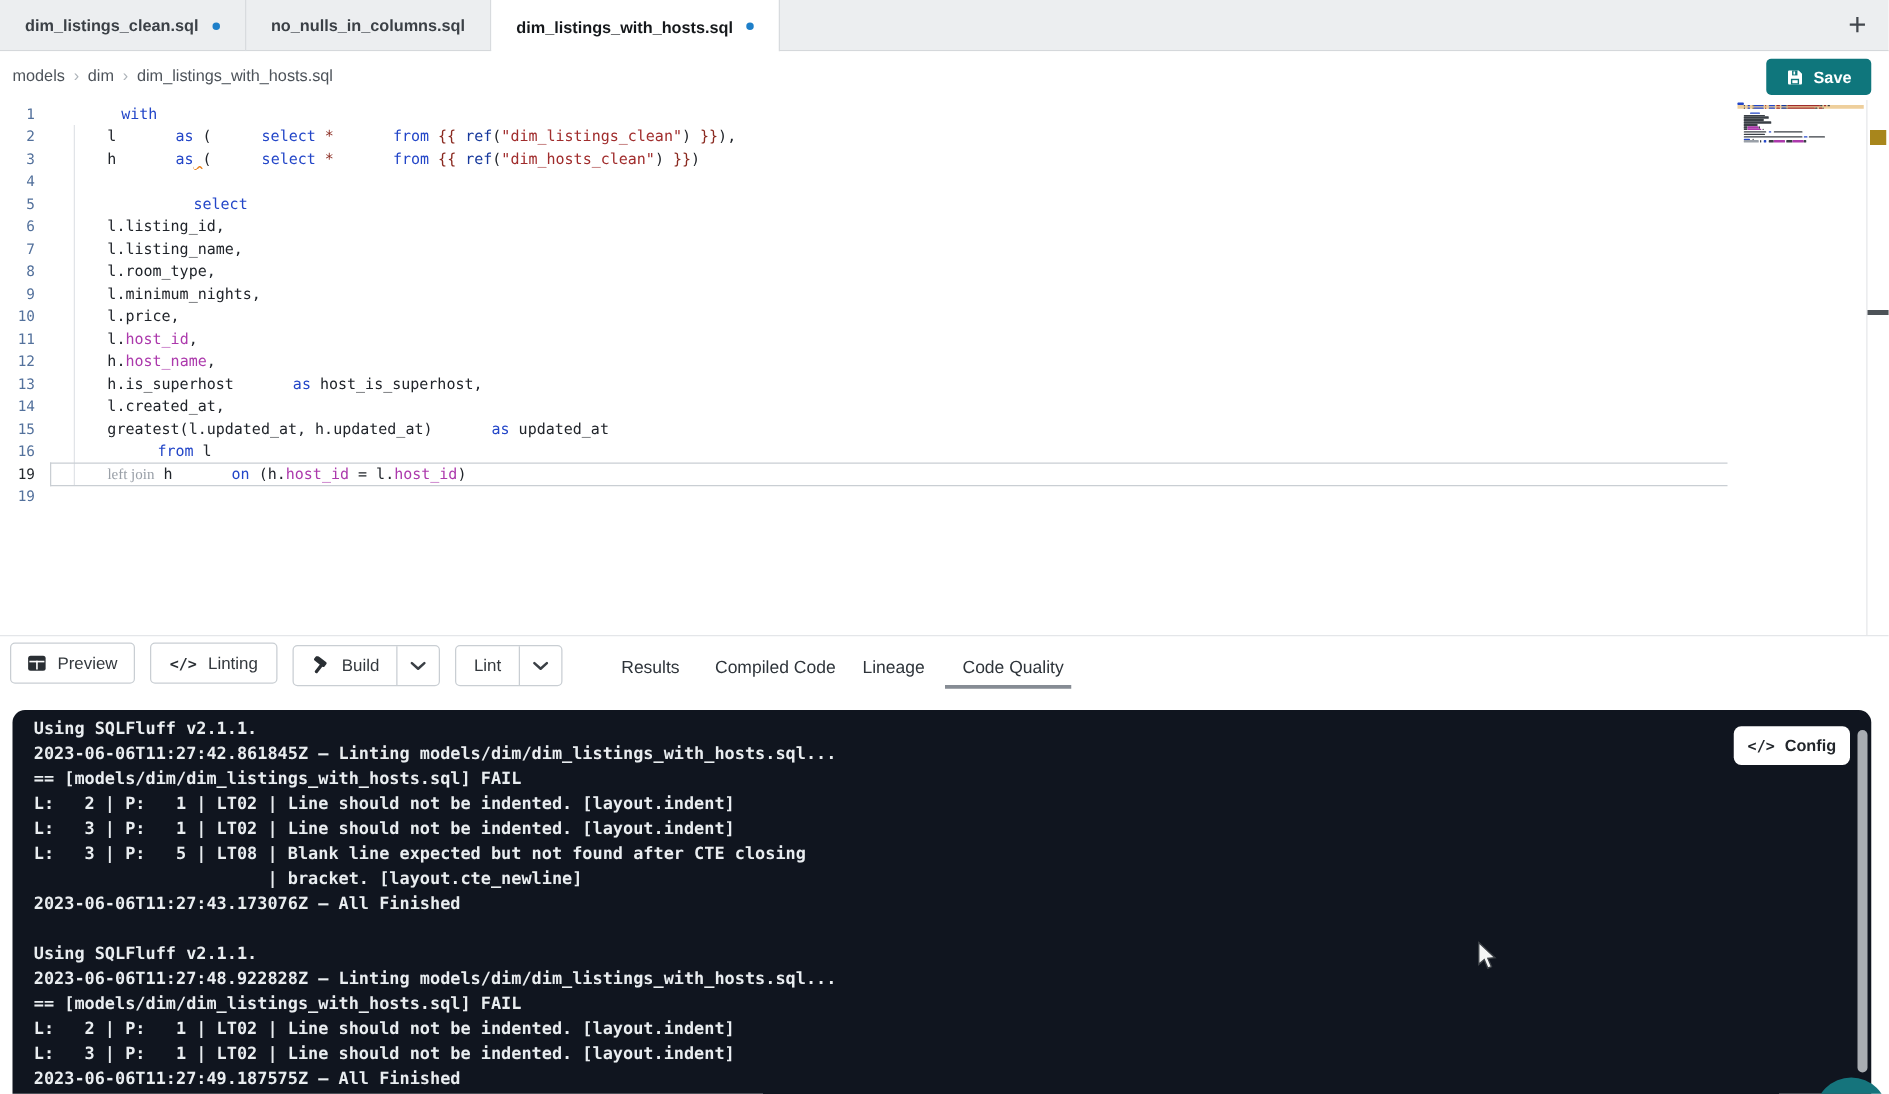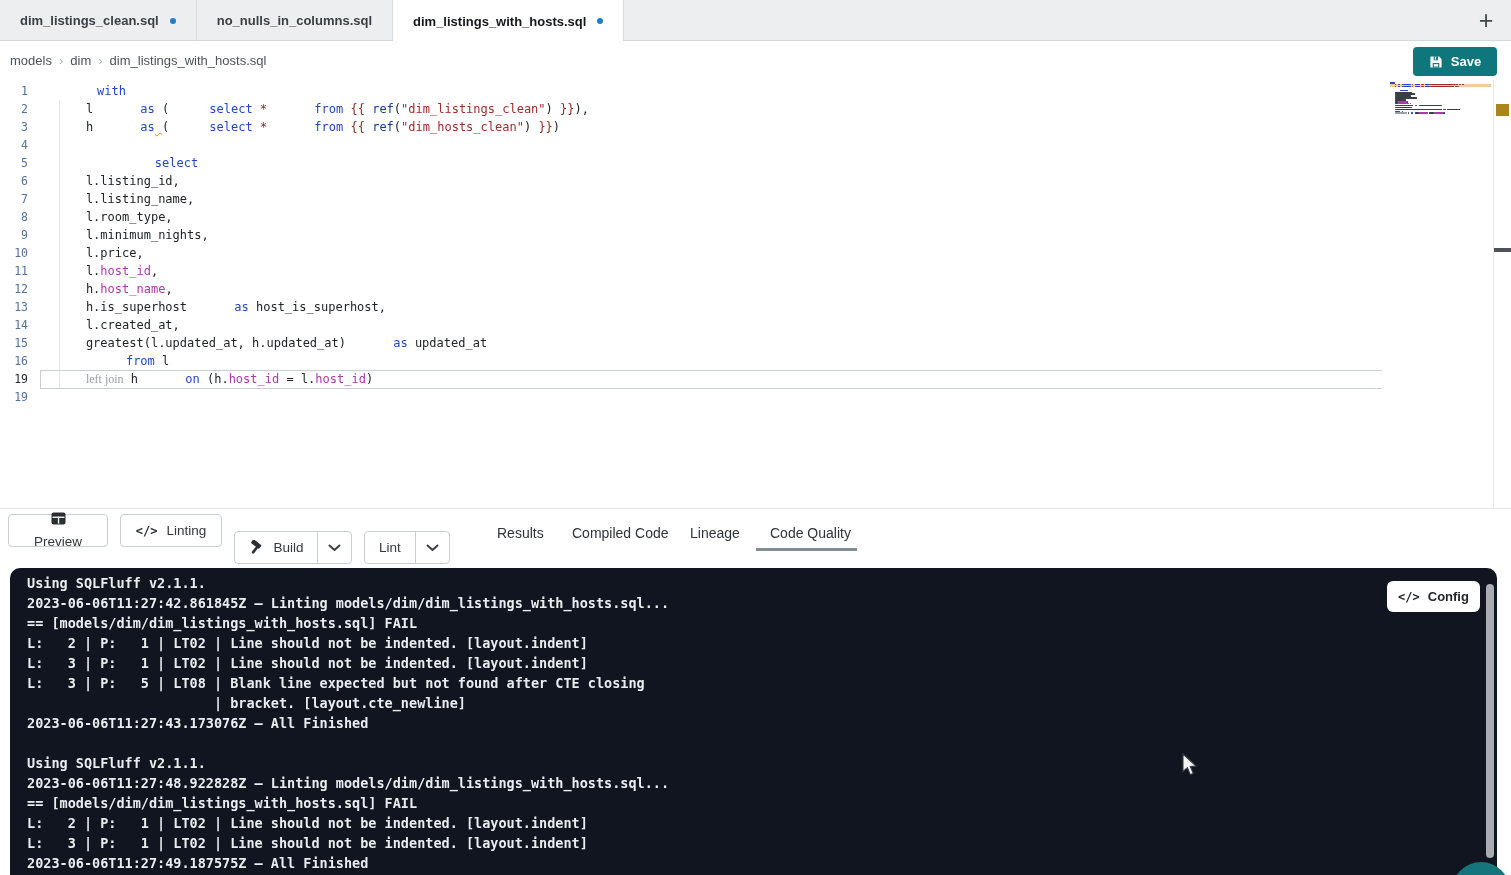--- a/index.html
+++ b/index.html
@@ -50,23 +50,23 @@
   .mm-bar { position:absolute; height:1.5px; border-radius:0.5px; }
   .ruler-sep { position:absolute; left:1493px; top:0; width:1px; height:428px; background:#e6e8ea; }
   .ruler-warn { position:absolute; left:1496px; top:24px; width:13px; height:12px; background:#a8861c; }
   .ruler-dash { position:absolute; left:1494px; top:168px; width:17px; height:4px; background:#4d5358; }
   
   .actionbar { position:absolute; left:0; top:508px; width:1511px; height:60px;
     background:#fff; border-top:1px solid #e4e6e9; }
   .btn { position:absolute; top:5px; height:33px; background:#fff; border:1px solid #c9ced3;
     border-radius:4px; display:flex; align-items:center; justify-content:center; gap:9px;
     font-size:13.5px; color:#33383d; cursor:pointer; }
-  #btn-preview { left:8px; width:100px;flex-direction:column; }
+  #btn-preview { left:8px; width:100px; }
   #btn-compile { left:120px; width:102px; }
-  .split { position:absolute; top:22px; height:33px; border:1px solid #c9ced3; border-radius:4px;
+  .split { position:absolute; top:7px; height:33px; border:1px solid #c9ced3; border-radius:4px;
     display:flex; background:#fff;text-align:center; }
   #grp-build { left:234px; width:118px; }
   #grp-lint  { left:364px; width:86px; }
   .split-main { display:flex; align-items:center; justify-content:center; gap:9px; flex:1;
     font-size:13.5px; color:#33383d; cursor:pointer; }
   .split-chev { width:34px; border-left:1px solid #c9ced3; display:flex; align-items:center;
     justify-content:center; cursor:pointer; }
   .ptab { position:absolute; top:0; height:47px; display:flex; align-items:center;
     font-size:14px; color:#2e343a; cursor:pointer; }
   .ptab-underline { position:absolute; left:756px; top:39px; width:101px; height:3px; background:#868c94; }

